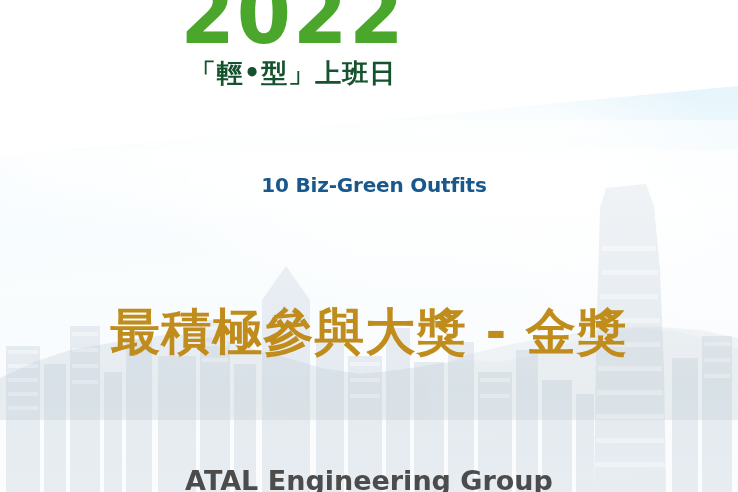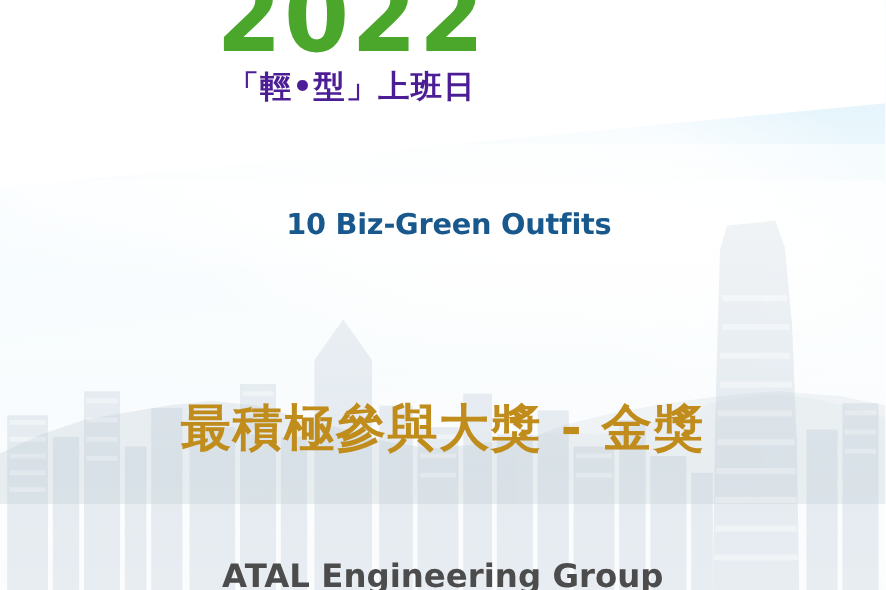--- a/index.html
+++ b/index.html
@@ -80,37 +80,37 @@
     margin-top: -28px;
     transform: scaleY(1.08);
     transform-origin: center top;
   }
   .year-sub {
     display: block;
     font-family: "DejaVu Sans", sans-serif;
     font-weight: 700;
     font-size: 26px;
     letter-spacing: 1px;
-    color: #4c1d95;
+    color: #14532d;
     margin-top: 10px;
   }
 
   
   .blue-block {
     position: absolute;
     left: 0; top: 174px;
     width: 738px;
     text-align: center;
     color: #19588c;
   }
   .blue-1 {
     display: block;
     font-family: "DejaVu Sans", sans-serif;
     font-weight: 700;
-    font-size: 24px;
+    font-size: 20px;
     letter-spacing: -0.2px;
     line-height: 1.12;
     padding-left: 10px;
   }
   .blue-2 {
     display: block;
     font-family: "DejaVu Sans", sans-serif;
     font-weight: 700;
     font-size: 31px;
     letter-spacing: -0.2px;
@@ -130,24 +130,23 @@
     font-family: "DejaVu Sans", sans-serif;
     font-weight: 700;
     font-size: 36px;
     letter-spacing: -0.3px;
     line-height: 1.2;
   }
   .gold-2 {
     display: block;
     font-family: "DejaVu Sans", sans-serif;
     font-weight: 700;
-    font-size: 42px;
+    font-size: 50px;
     letter-spacing: 1px;
     line-height: 1.28;
-    margin-top: 30px;
   }
 
   
   .org-name {
     position: absolute;
     left: 0; top: 466px;
     width: 738px;
     text-align: center;
     font-family: "DejaVu Sans", sans-serif;
     font-weight: 700;

